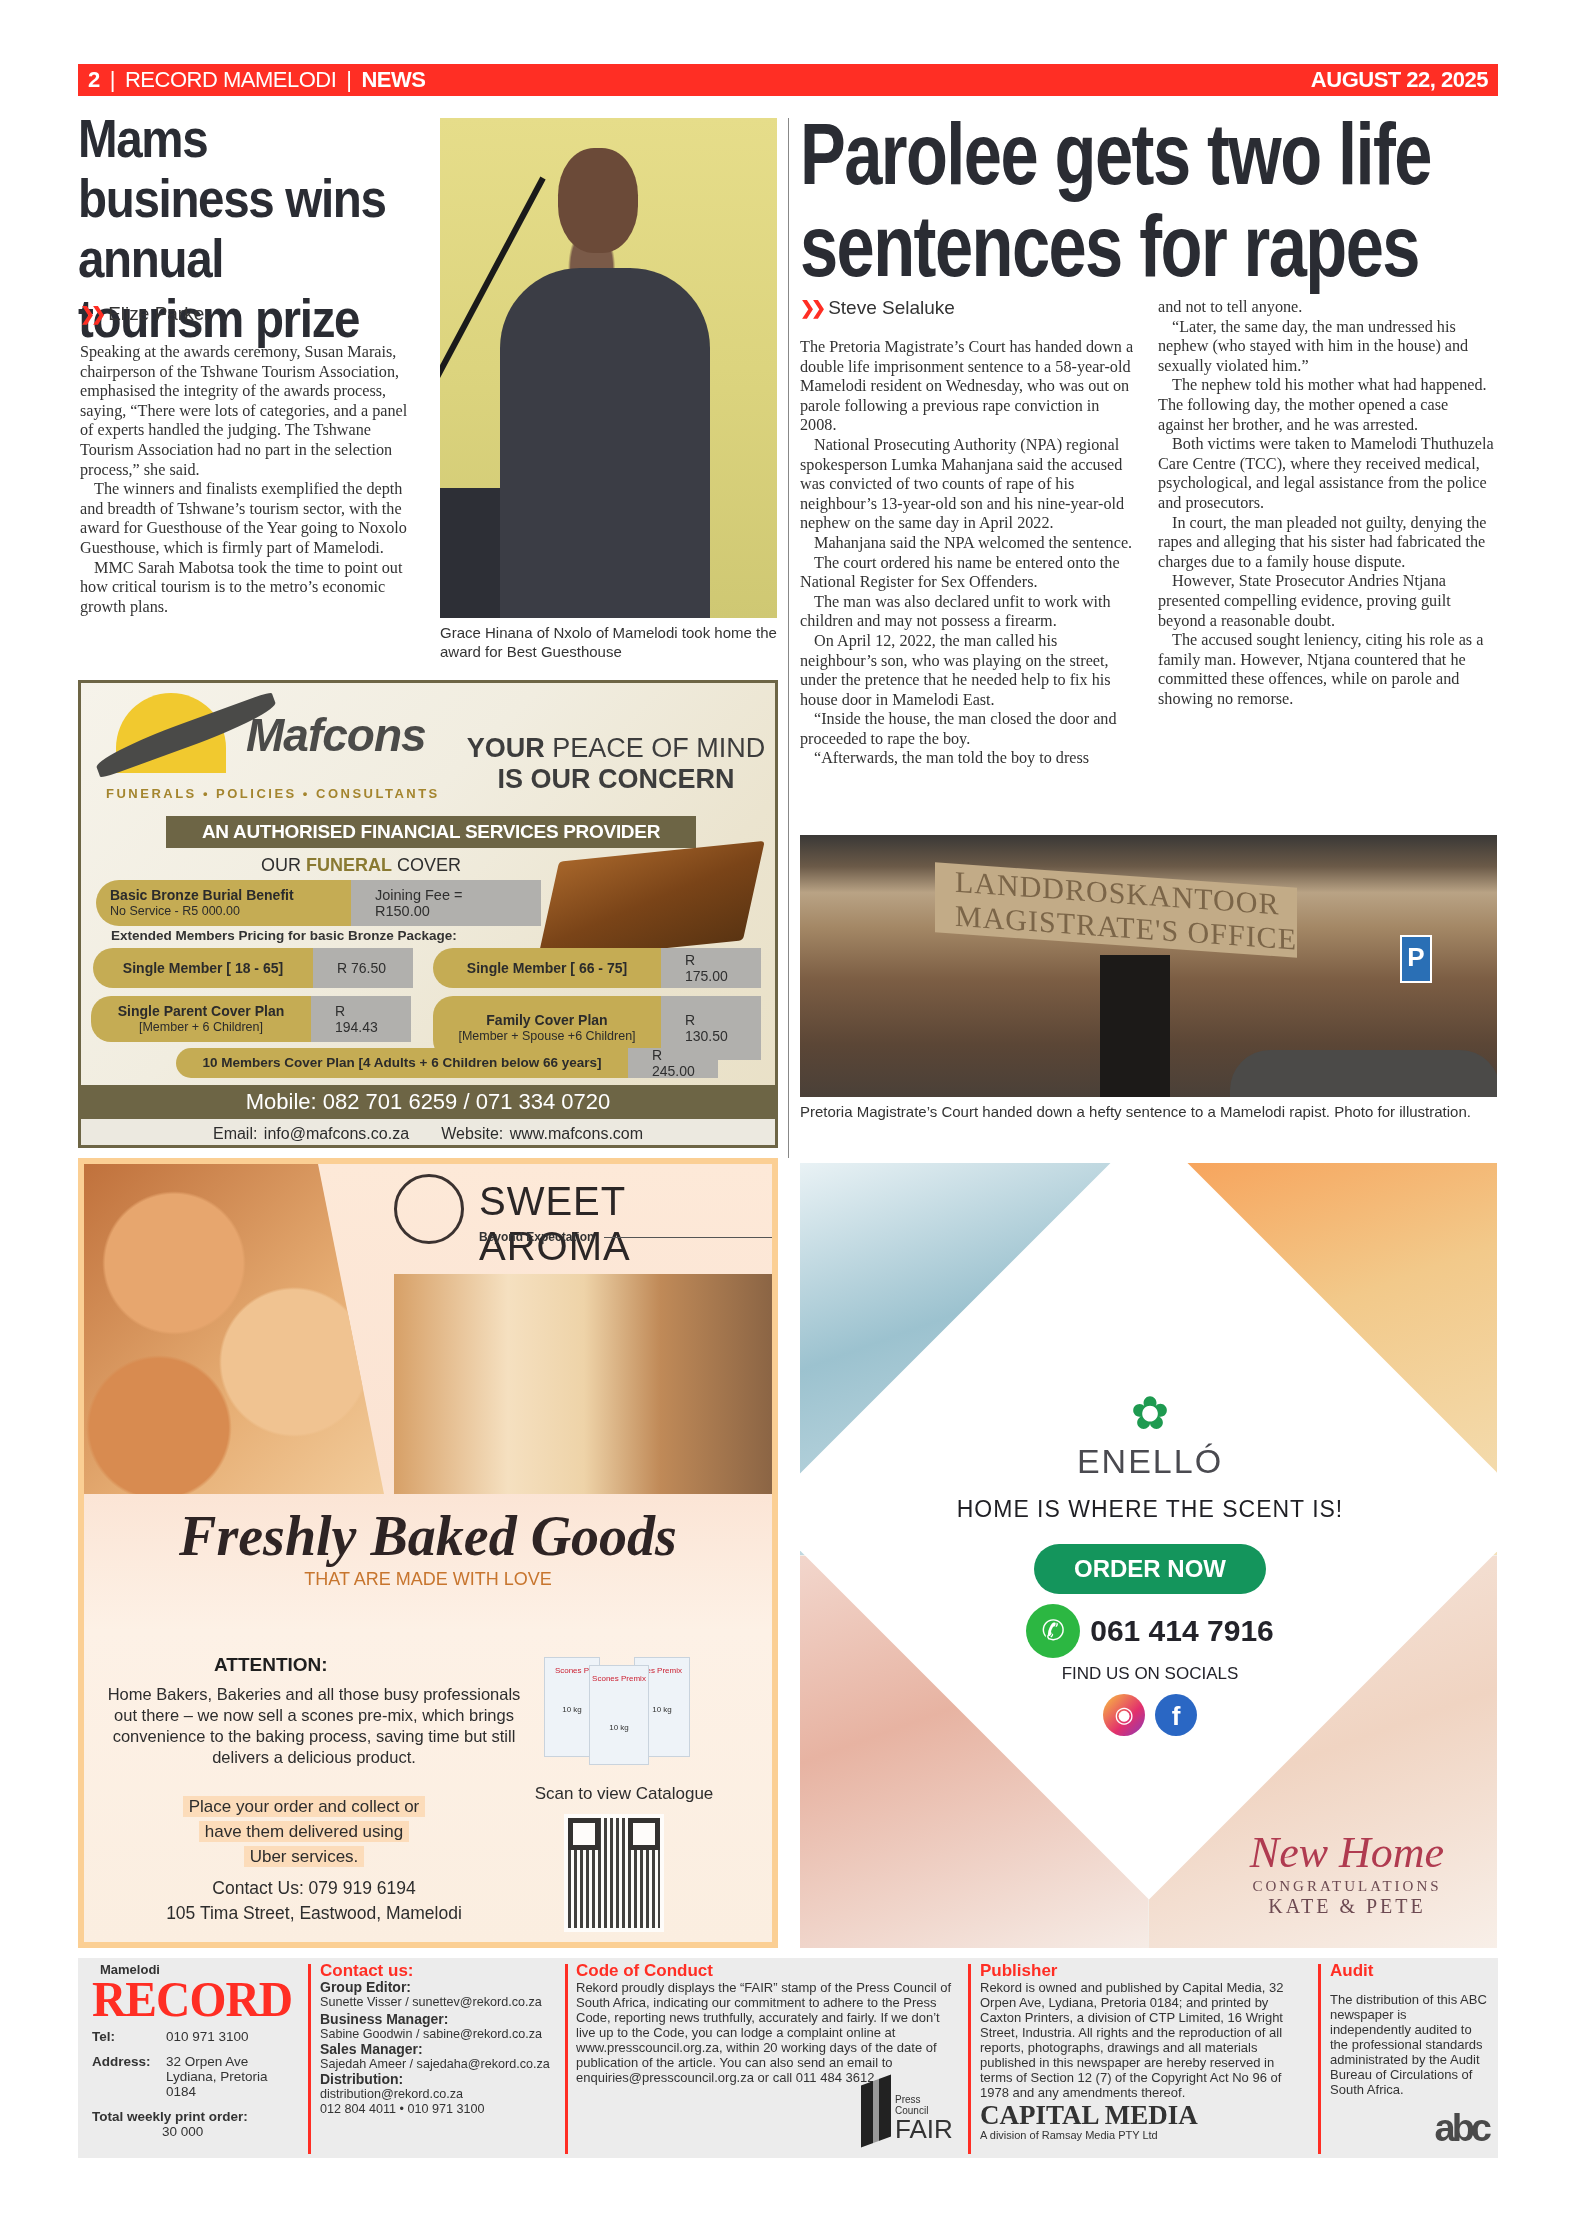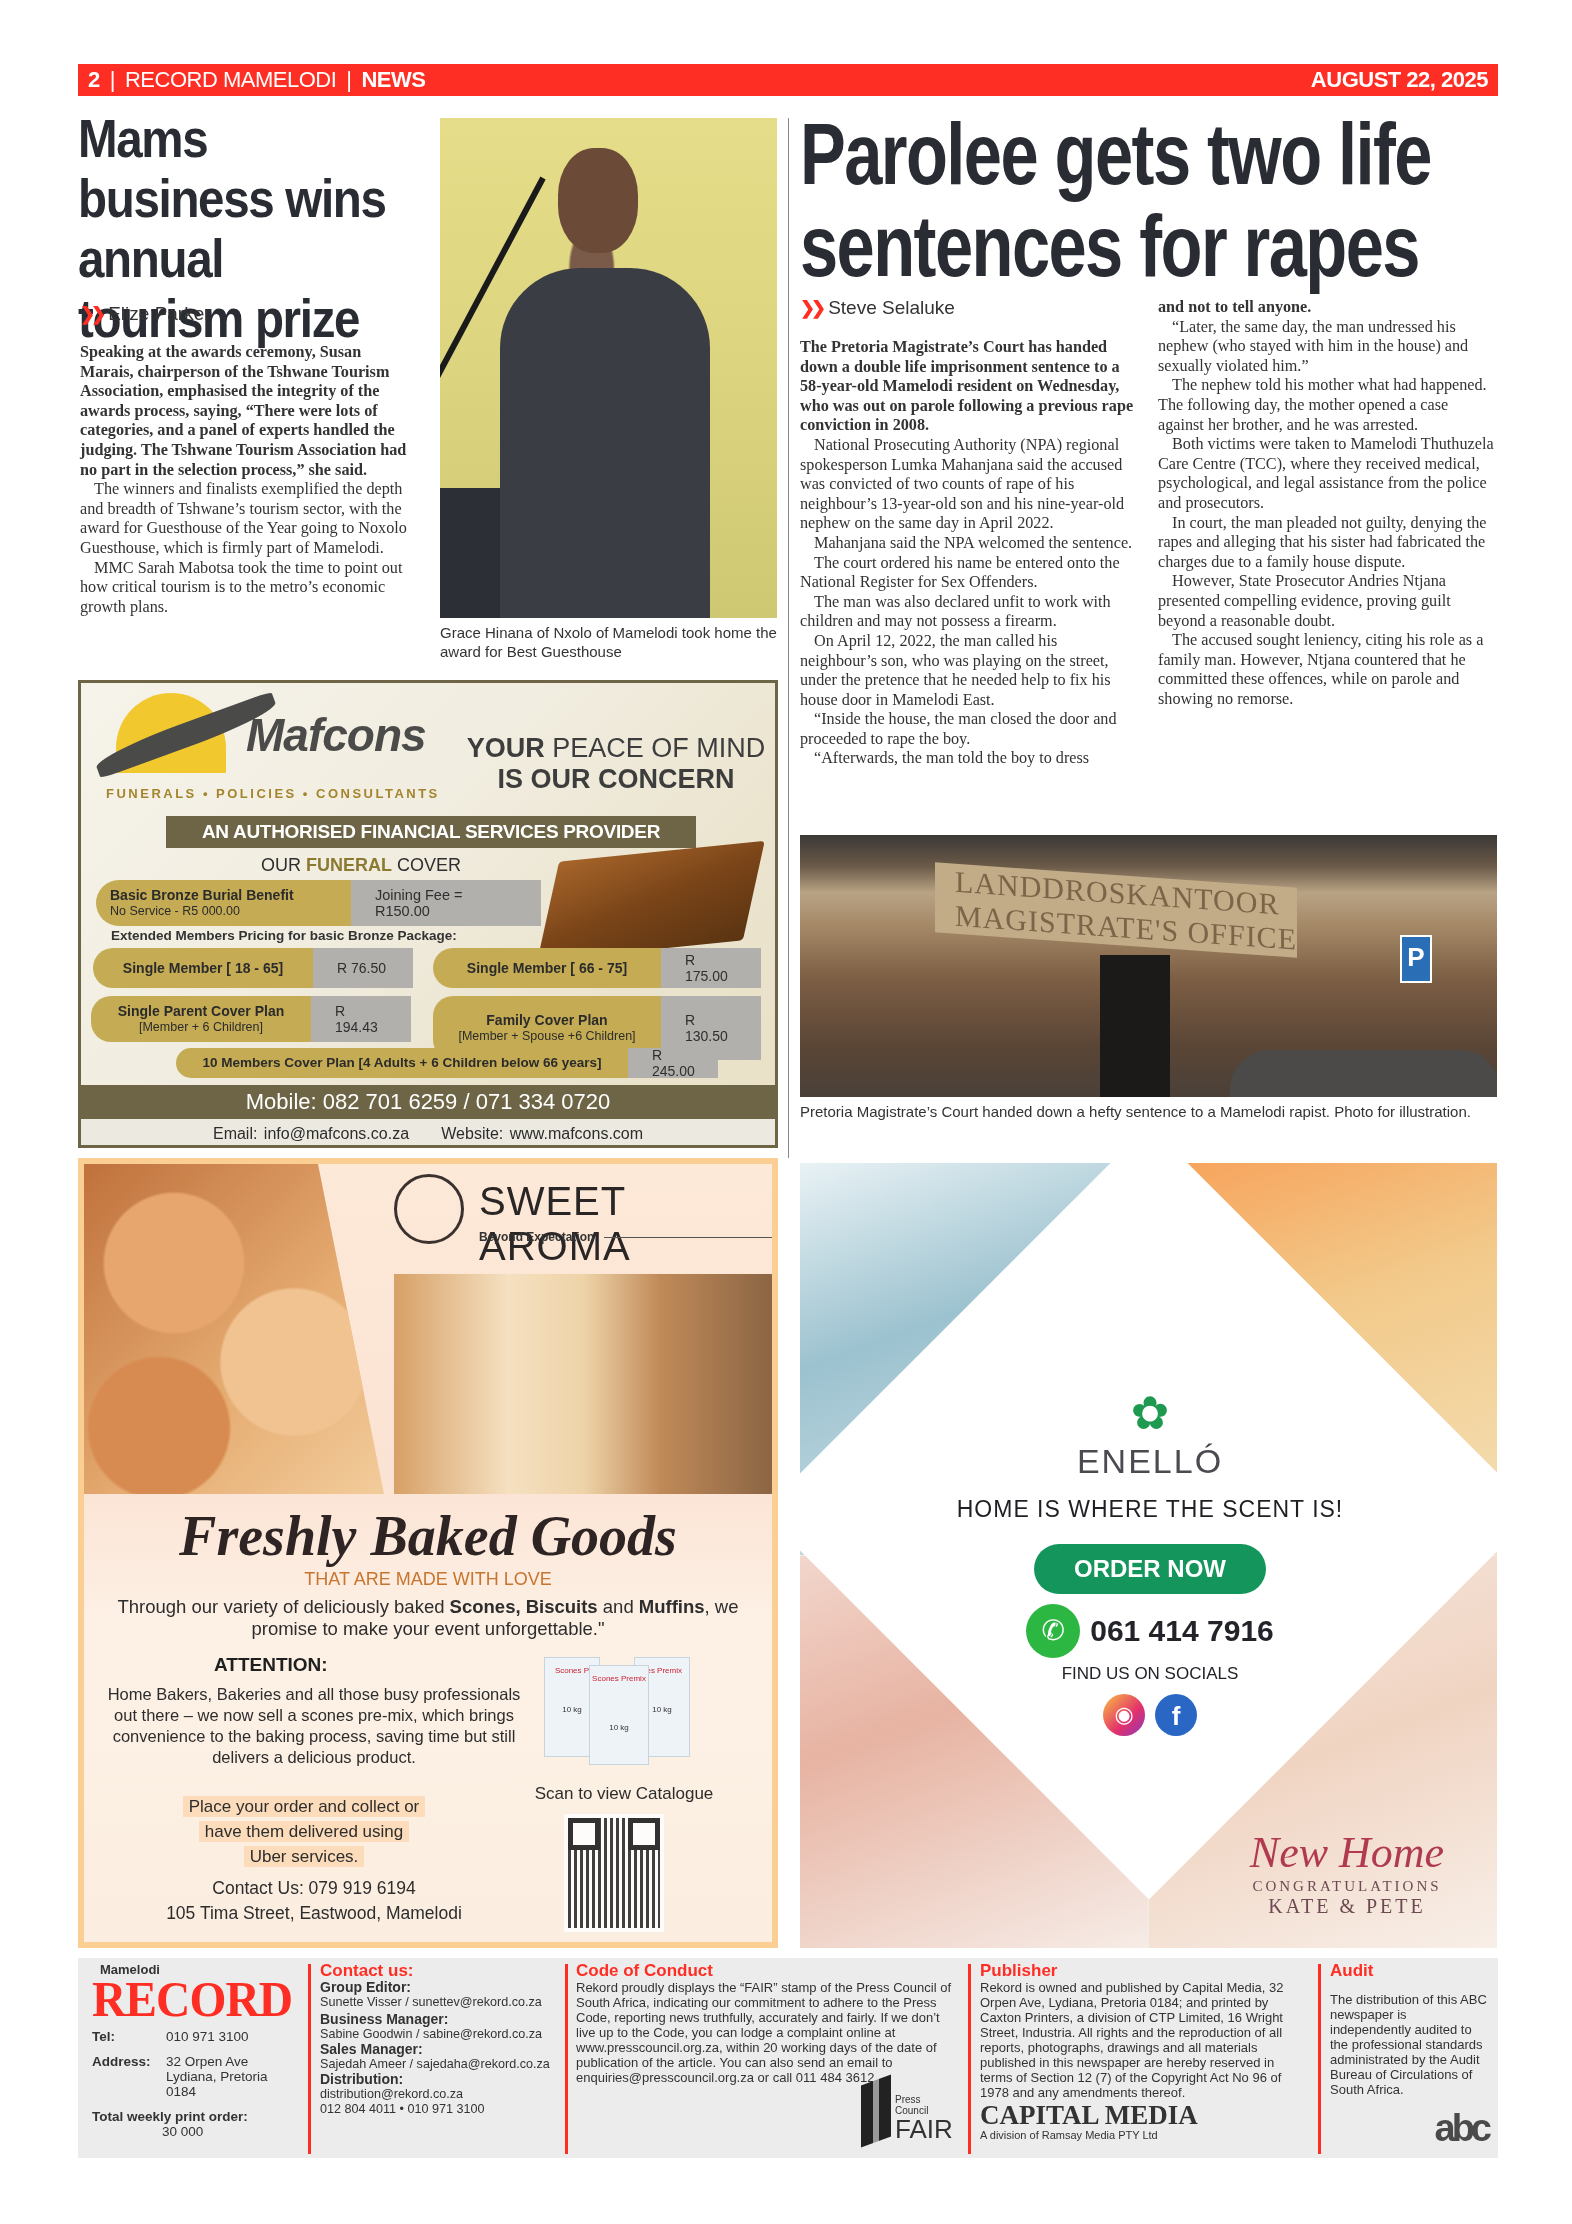--- a/index.html
+++ b/index.html
@@ -19,21 +19,21 @@
   .h-left { left: 78px; top: 108px; width: 350px; font-family: "Liberation Sans", sans-serif; font-size: 54px;
     line-height: 60px; color: #2a2c33; letter-spacing: -1.5px; transform: scaleX(0.88); transform-origin: left; }
   .h-right { left: 800px; top: 108px; width: 720px; font-family: "Liberation Sans", sans-serif; font-weight: bold;
     font-size: 88px; line-height: 92px; color: #2a2c33; letter-spacing: -2px; transform: scaleX(0.78); transform-origin: left; white-space: nowrap; }
 
   .byline { font-family: "Liberation Sans", sans-serif; font-size: 19px; color: #333; display: flex; align-items: center; gap: 6px; }
   .byline .arrows { color: #ff2e24; font-weight: bold; font-size: 18px; letter-spacing: -4px; }
 
   .body-text { font-size: 16.2px; line-height: 19.6px; color: #333; text-align: left; }
   .body-text p { text-indent: 14px; }
-  .body-text p.first { text-indent: 0; font-weight: bold; }
+  .body-text p.first { text-indent: 0; }
 
   .caption { font-family: "Liberation Sans", sans-serif; font-size: 15px; line-height: 19px; color: #333; }
 
   
   .photo-grace { left: 440px; top: 118px; width: 337px; height: 500px;
     background: radial-gradient(ellipse at 45% 30%, #7a5a48 0 8%, transparent 9%),
                 linear-gradient(180deg, #e6dd8a 0%, #dcd47e 50%, #cfc873 100%); overflow: hidden; }
   .photo-grace .dress { position: absolute; left: 60px; top: 150px; width: 210px; height: 360px; background: #3b3d45;
     border-radius: 80px 80px 10px 10px; }
   .photo-grace .head { position: absolute; left: 118px; top: 30px; width: 80px; height: 105px; background: #6b4a38; border-radius: 45%; }
@@ -275,23 +275,20 @@
 
 <div class="abs sweet">
   <div class="hero-left"></div>
   <div class="hero-right"></div>
   <div class="logo-circle"></div>
   <div class="brand">SWEET AROMA</div>
   <div class="brand-sub">Beyond Expectation</div>
   <div class="brand-line"></div>
   <div class="fresh">Freshly Baked Goods</div>
   <div class="love">THAT ARE MADE WITH LOVE</div>
-  <div class="intro">
-    <span>Through our variety of deliciously baked </span><b>Scones, Biscuits</b><span> and </span><b>Muffins</b><span>, we promise to make your event unforgettable."</span>
-  </div>
   <div class="attn">ATTENTION:</div>
   <div class="attn-body">Home Bakers, Bakeries and all those busy professionals out there – we now sell a scones pre-mix, which brings convenience to the baking process, saving time but still delivers a delicious product.</div>
   <div class="bags">
     <div class="bag" style="left:0; top:8px;">
         <div>Scones P</div>
         <div style="margin-top:30px;color:#333">10 kg</div>
       </div>
     <div class="bag" style="left:90px; top:8px;">
         <div>nes Premix</div>
         <div style="margin-top:30px;color:#333">10 kg</div>

